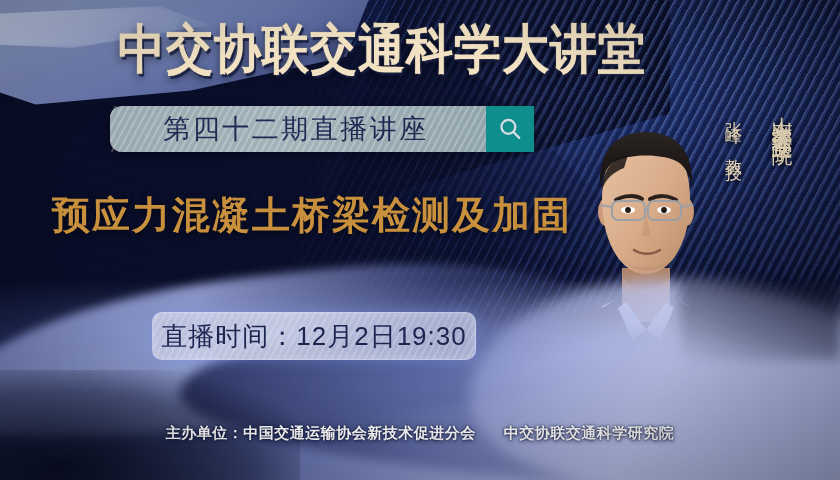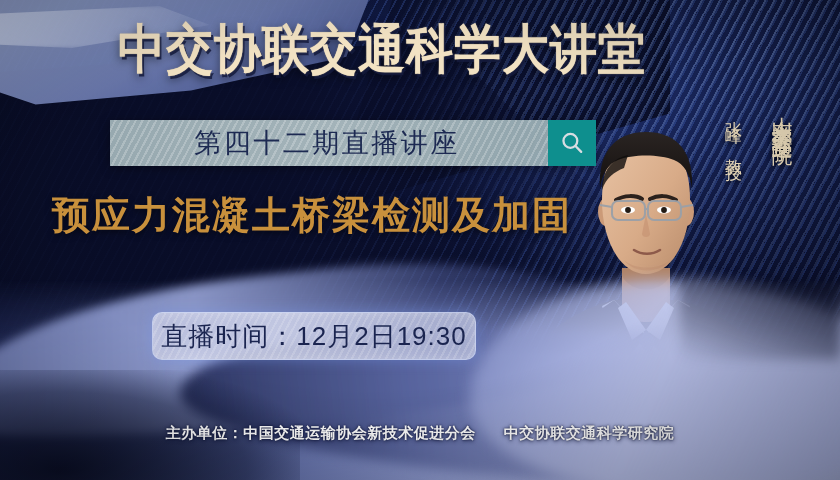--- a/index.html
+++ b/index.html
@@ -154,25 +154,26 @@
     text-shadow:
       0 0 1px #e6d3ae,
       2px 2px 0 rgba(20,26,60,.85),
       0 3px 9px rgba(0,0,0,.55);
     white-space: nowrap;
     transform: scaleY(1.12);
     transform-origin: left top;
   }
 
   .subtitle-bar {
-    position: absolute; left: 110px; top: 120px;
-    width: 486px; height: 46px;
+    position: absolute; left: 110px; top: 106px;
+    width: 424px; height: 46px;
     display: flex; align-items: stretch;
     background: linear-gradient(100deg, rgba(163,182,187,.92) 0%, rgba(176,193,197,.92) 45%, rgba(150,172,178,.92) 100%);
     box-shadow: 0 2px 10px rgba(0,0,0,.35);
+    border-radius: 12px;
   }
   .subtitle-bar::before {
     content: ""; position: absolute; inset: 0;
     background-image: repeating-linear-gradient(118deg,
       rgba(255,255,255,0) 0px, rgba(255,255,255,0) 4px,
       rgba(255,255,255,.22) 4px, rgba(255,255,255,.22) 6px);
     pointer-events: none;
   }
   .subtitle-text {
     flex: 1;

